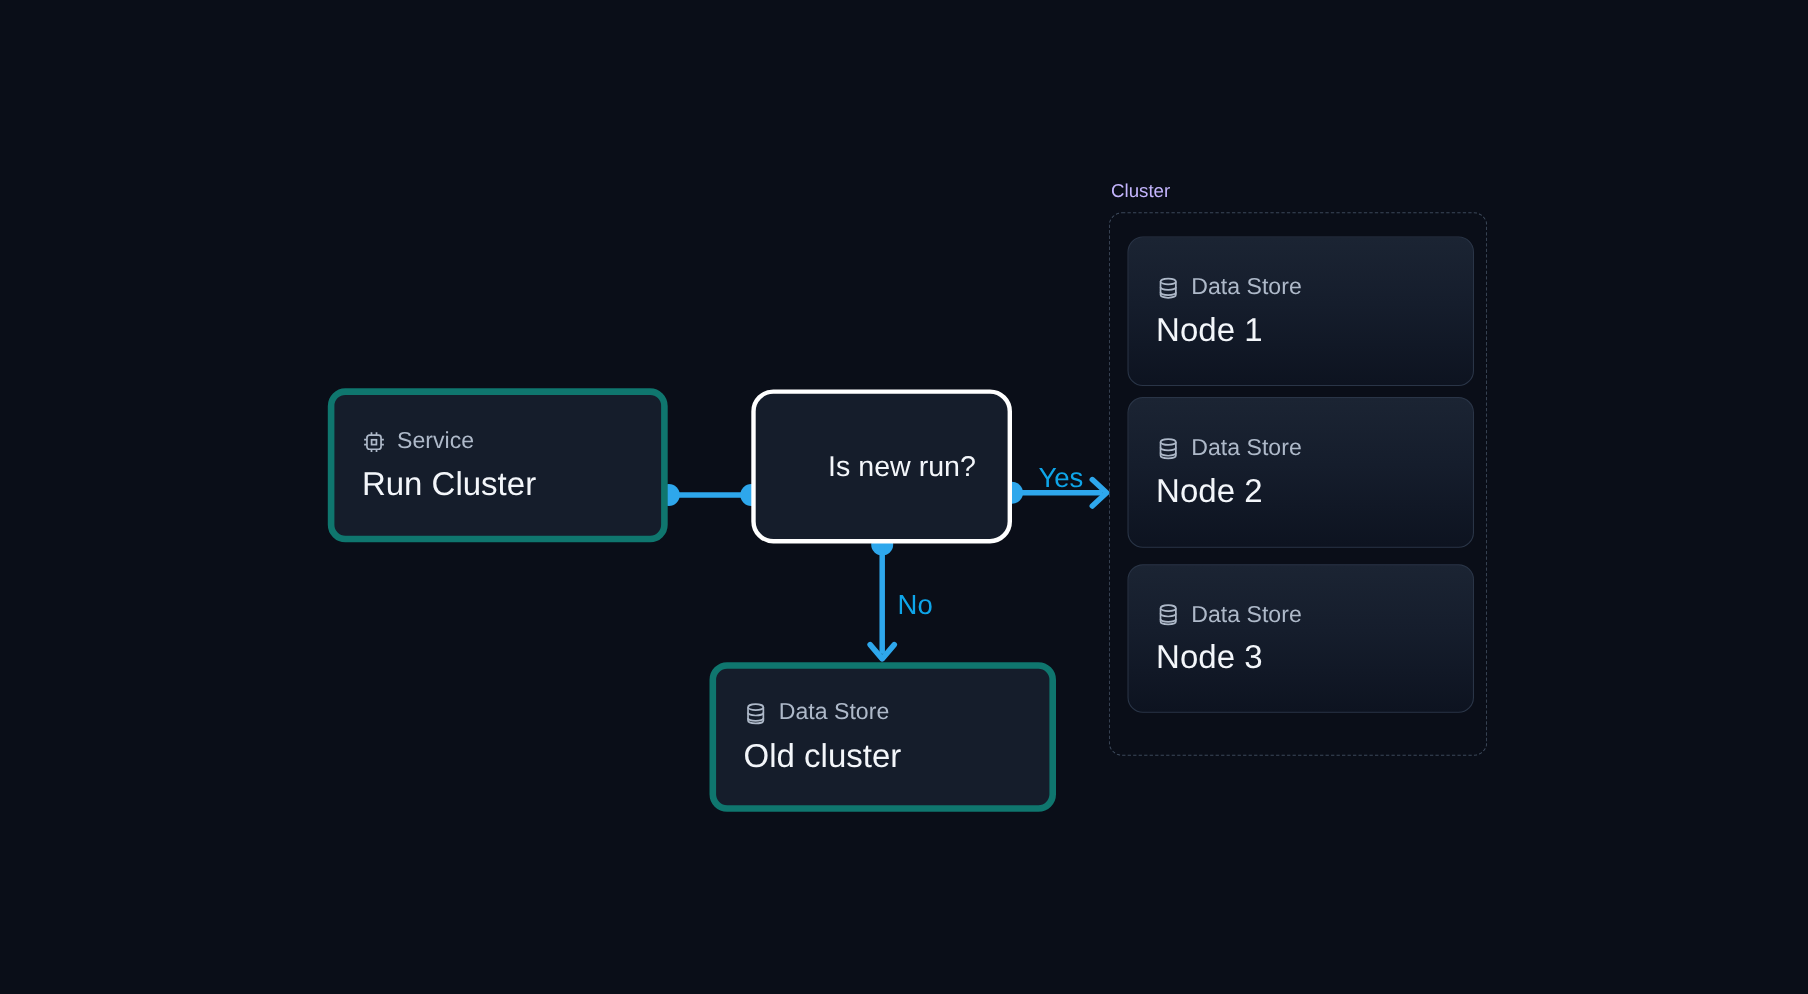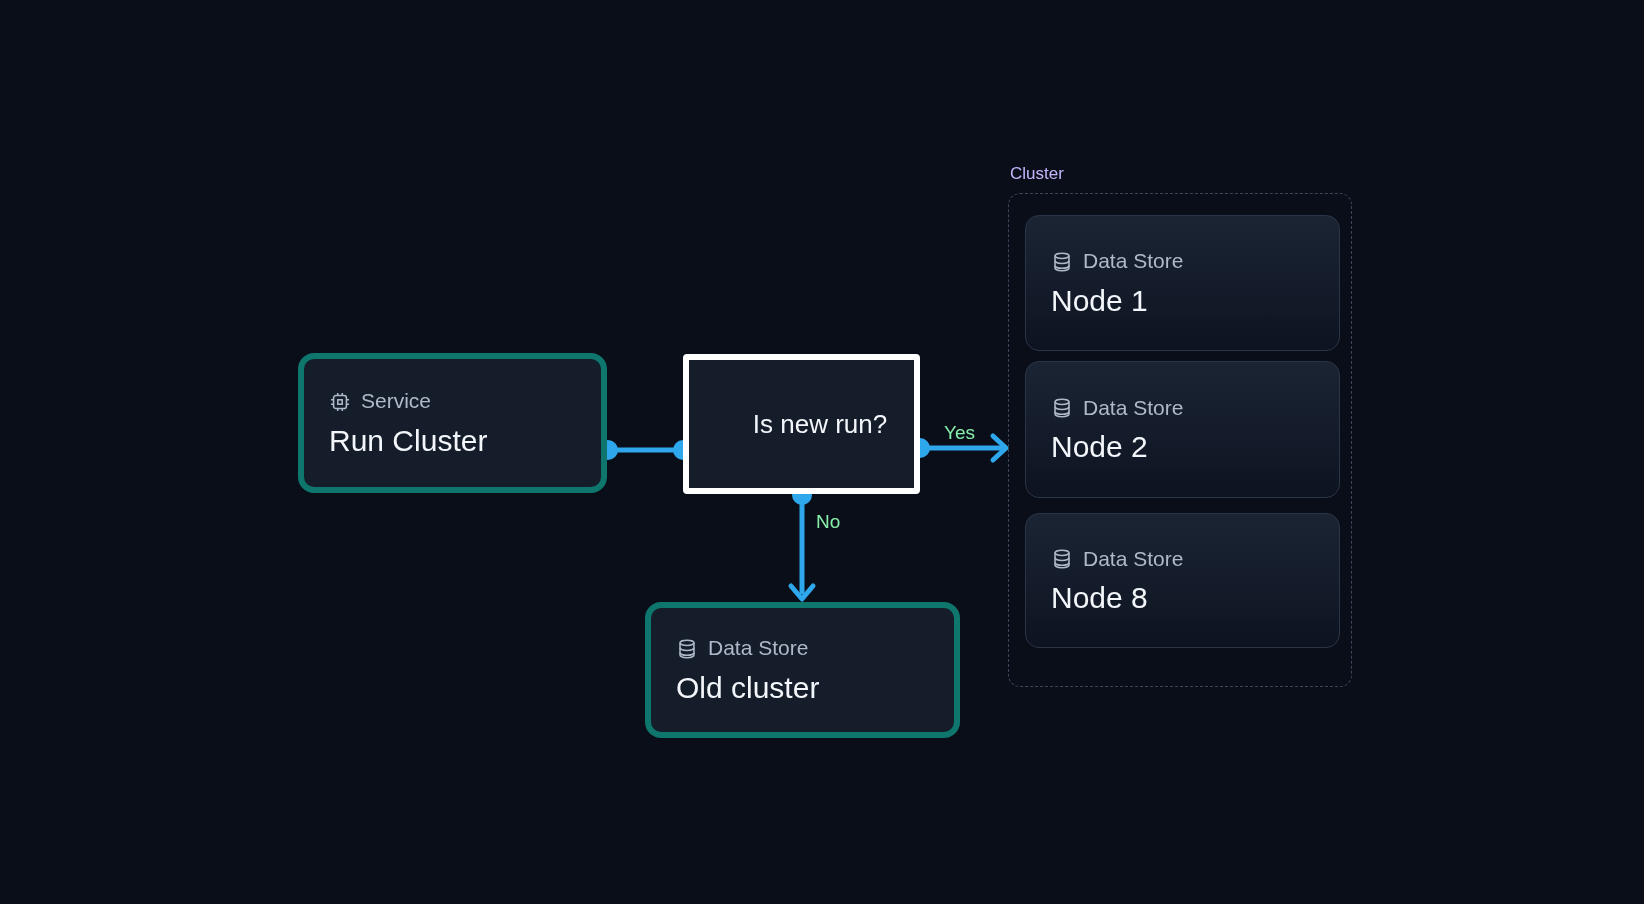--- a/index.html
+++ b/index.html
@@ -7,39 +7,39 @@
     position:relative;width:1644px;height:904px;overflow:hidden;
     background:#0a0e18;
     font-family:"Liberation Sans","DejaVu Sans",sans-serif;
     -webkit-font-smoothing:antialiased;
   }
   .edges{position:absolute;inset:0;width:1644px;height:904px;pointer-events:none;}
   .edge-line{stroke:#2ea7ec;stroke-width:5;stroke-linecap:round;fill:none;}
   .edge-dot{fill:#2ea7ec;}
   .edge-head{stroke:#2ea7ec;stroke-width:5;stroke-linecap:round;stroke-linejoin:round;fill:none;}
   .edge-label{
-    position:absolute;color:#86efac;font-size:19px;line-height:1;
+    position:absolute;color:#0ea5e9;font-size:25px;line-height:1;
   }
   .card{
     position:absolute;box-sizing:border-box;
     background:#151d2b;border:6px solid #0f766e;border-radius:16px;
     display:flex;flex-direction:column;justify-content:center;align-items:flex-start;
     gap:11px;padding-left:25px;
   }
   .card.gradient{
     background:linear-gradient(180deg,#1b2433 0%,#151d2c 45%,#0d1320 100%);
     border:1px solid #2a3547;border-radius:14px;
   }
   .type-row{display:flex;align-items:flex-end;gap:10px;color:#aeb9c9;}
   .type-row svg{width:22px;height:22px;display:block;}
   .type-label{font-size:21px;line-height:1.1;}
   .node-title{font-size:30px;line-height:1.1;color:#f3f6fa;}
   .decision{
     position:absolute;box-sizing:border-box;
-    background:#151d2b;border:6px solid #ffffff;border-radius:4px;
+    background:#151d2b;border:4px solid #ffffff;border-radius:20px;
     display:flex;align-items:center;justify-content:center;padding-left:37px;
   }
   .decision .node-title{font-size:26px;}
   .group-box{
     position:absolute;box-sizing:border-box;
     border:1.5px dashed #3b4758;border-radius:12px;background:transparent;
   }
   .group-label{
     position:absolute;font-size:17px;color:#c4b5fd;line-height:1;
   }
@@ -61,21 +61,21 @@
       <path class="edge-head" d="M993 436 L1006 448 L993 460"></path>
     </g>
     <g>
       <circle class="edge-dot" cx="802" cy="495" r="10"></circle>
       <line class="edge-line" x1="802" y1="495" x2="802" y2="592"></line>
       <path class="edge-head" d="M791 586 L802 599 L813 586"></path>
     </g>
   </svg>
 
   <div class="edge-label" style="left:944px;top:423px;">Yes</div>
-  <div class="edge-label" style="left:816px;top:512px;">No</div>
+  <div class="edge-label" style="left:816px;top:538px;">No</div>
 
   <div class="card" style="left:298px;top:353px;width:309px;height:140px;">
     <div class="type-row">
       <svg viewBox="0 0 24 24" fill="none" stroke="currentColor" stroke-width="1.7">
         <rect x="5" y="5" width="14" height="14" rx="2.5"></rect>
         <rect x="9.6" y="9.6" width="4.8" height="4.8"></rect>
         <path d="M9.5 2.2v2.8M14.5 2.2v2.8M9.5 19v2.8M14.5 19v2.8M2.2 9.5h2.8M2.2 14.5h2.8M19 9.5h2.8M19 14.5h2.8"></path>
       </svg>
       <span class="type-label">Service</span>
     </div>
@@ -131,16 +131,16 @@
   <div class="card gradient" style="left:1025px;top:513px;width:315px;height:135px;">
     <div class="type-row">
       <svg viewBox="0 0 24 24" fill="none" stroke="currentColor" stroke-width="1.7">
         <ellipse cx="12" cy="5.3" rx="7.6" ry="2.9"></ellipse>
         <path d="M4.4 5.3v13.3c0 1.6 3.4 2.9 7.6 2.9s7.6-1.3 7.6-2.9V5.3"></path>
         <path d="M4.4 10.7c0 1.6 3.4 2.9 7.6 2.9s7.6-1.3 7.6-2.9"></path>
         <path d="M4.4 16c0 1.6 3.4 2.9 7.6 2.9s7.6-1.3 7.6-2.9"></path>
       </svg>
       <span class="type-label">Data Store</span>
     </div>
-    <div class="node-title">Node 8</div>
+    <div class="node-title">Node 3</div>
   </div>
 
 </div>
 
 </body></html>

